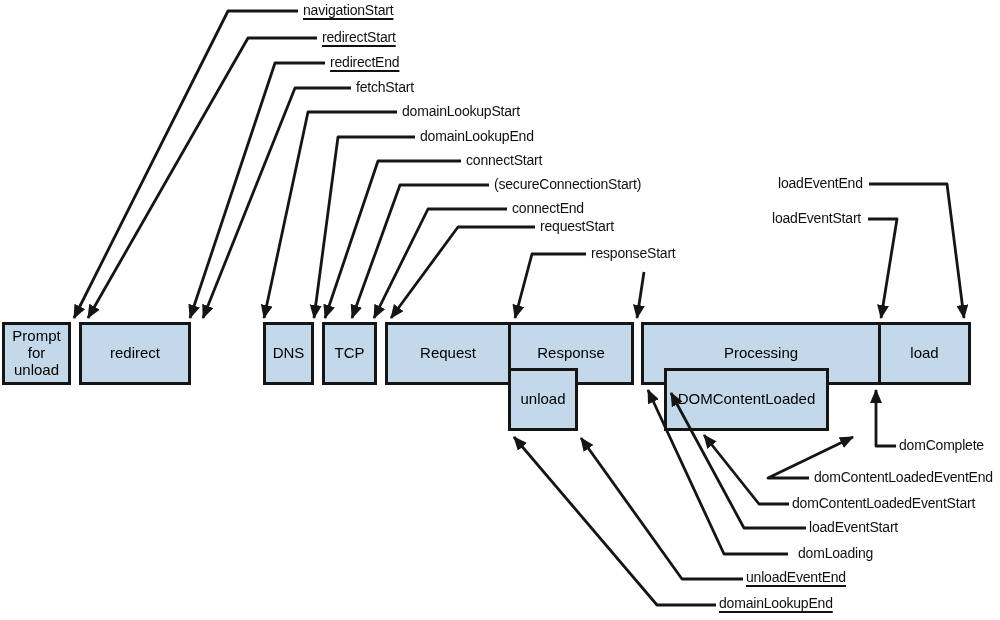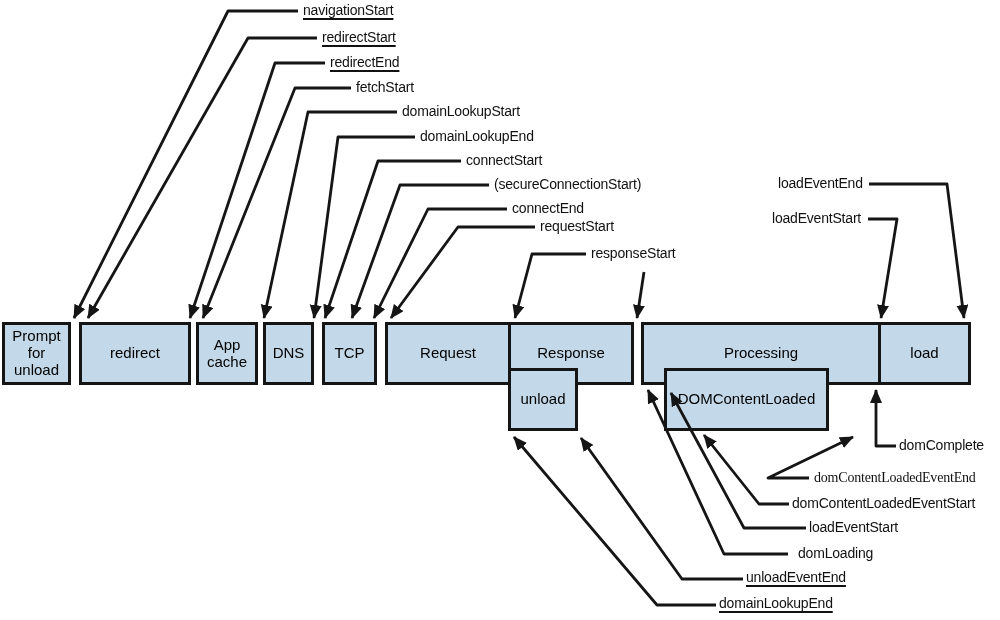--- a/index.html
+++ b/index.html
@@ -52,21 +52,20 @@
     <polyline points="809,478 768,478 853,437" marker-end="url(#ah)"></polyline>
     <polyline points="789,504 759,504 704,435" marker-end="url(#ah)"></polyline>
     <polyline points="806,528 744,528 671,393" marker-end="url(#ah)"></polyline>
     <polyline points="788,554 724,554 648,390" marker-end="url(#ah)"></polyline>
     <polyline points="743,579 682,579 581,438" marker-end="url(#ah)"></polyline>
     <polyline points="716,605 657,605 514,437" marker-end="url(#ah)"></polyline>
   </svg>
 
   <div class="pbox z1" style="left:2px;top:322px;width:69px;height:63px;">Prompt for unload</div>
   <div class="pbox z1" style="left:79px;top:322px;width:112px;height:63px;">redirect</div>
-  <div class="pbox z1" style="left:196px;top:322px;width:62px;height:63px;">App cache</div>
   <div class="pbox z1" style="left:263px;top:322px;width:51px;height:63px;">DNS</div>
   <div class="pbox z1" style="left:385px;top:322px;width:126px;height:63px;">Request</div>
   <div class="pbox z1" style="left:322px;top:322px;width:55px;height:63px;">TCP</div>
   <div class="pbox z1" style="left:508px;top:322px;width:126px;height:63px;">Response</div>
   <div class="pbox z1" style="left:641px;top:322px;width:240px;height:63px;">Processing</div>
   <div class="pbox z1" style="left:878px;top:322px;width:93px;height:63px;">load</div>
 
   <div class="pbox z2" style="left:508px;top:368px;width:70px;height:63px;">unload</div>
   <div class="pbox z2" style="left:664px;top:368px;width:165px;height:63px;text-align:center;">DOMContentLoaded</div>
 
@@ -79,20 +78,20 @@
   <div class="lbl" style="left:466px;top:153px;">connectStart</div>
   <div class="lbl" style="left:494px;top:177px;">(secureConnectionStart)</div>
   <div class="lbl" style="left:512px;top:201px;">connectEnd</div>
   <div class="lbl" style="left:540px;top:219px;">requestStart</div>
   <div class="lbl" style="left:591px;top:246px;">responseStart</div>
 
   <div class="lbl" style="left:778px;top:176px;">loadEventEnd</div>
   <div class="lbl" style="left:772px;top:211px;">loadEventStart</div>
 
   <div class="lbl" style="left:899px;top:438px;">domComplete</div>
-  <div class="lbl" style="left:814px;top:470px;font-family:Liberation Serif, serif;">domContentLoadedEventEnd</div>
+  <div class="lbl" style="left:814px;top:470px;">domContentLoadedEventEnd</div>
   <div class="lbl" style="left:792px;top:496px;">domContentLoadedEventStart</div>
   <div class="lbl" style="left:809px;top:520px;">loadEventStart</div>
   <div class="lbl" style="left:791px;top:546px;margin-left:7px;">domLoading</div>
   <div class="lbl u" style="left:746px;top:570px;">unloadEventEnd</div>
   <div class="lbl u" style="left:719px;top:596px;">domainLookupEnd</div>
 
 </div>
 
 </body></html>

